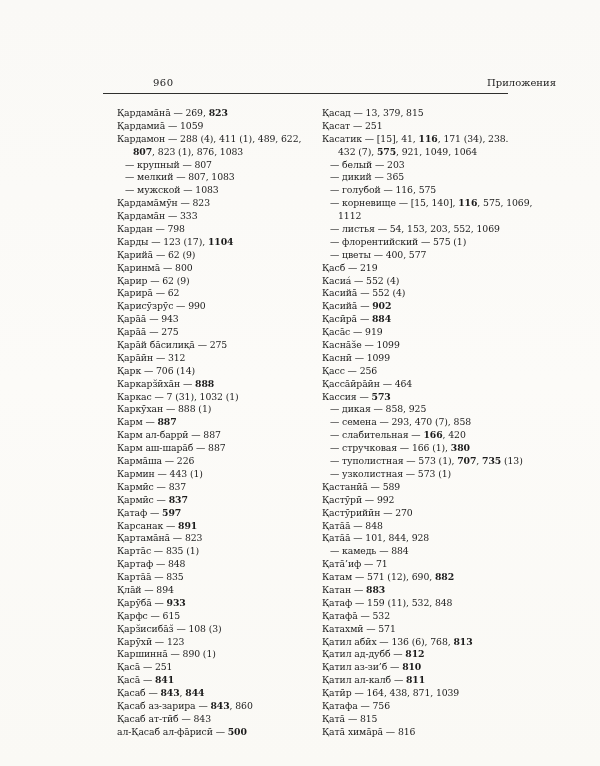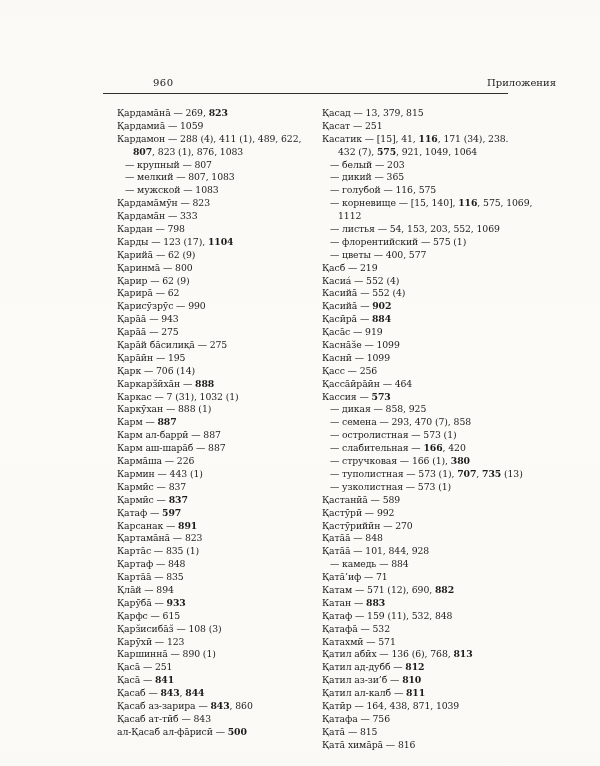--- a/index.html
+++ b/index.html
@@ -103,21 +103,21 @@
         <div class="entry indent-0"><span>Кардан — 798</span></div>
         <div class="entry indent-0"><span>Карды — 123 (17), </span><b>1104</b></div>
         <div class="entry indent-0"><span>Қарийа̄ — 62 (9)</span></div>
         <div class="entry indent-0"><span>Қаринма̄ — 800</span></div>
         <div class="entry indent-0"><span>Қарир — 62 (9)</span></div>
         <div class="entry indent-0"><span>Қарира̄ — 62</span></div>
         <div class="entry indent-0"><span>Қарисӯзрӯс — 990</span></div>
         <div class="entry indent-0"><span>Қара̄а̄ — 943</span></div>
         <div class="entry indent-0"><span>Қара̄а̄ — 275</span></div>
         <div class="entry indent-0"><span>Қара̄й ба̄силиқа̄ — 275</span></div>
-        <div class="entry indent-0"><span>Қара̄ӣн — 195</span></div>
+        <div class="entry indent-0"><span>Қара̄ӣн — 312</span></div>
         <div class="entry indent-0"><span>Қарк — 706 (14)</span></div>
         <div class="entry indent-0"><span>Каркарз̆ӣха̄н — </span><b>888</b></div>
         <div class="entry indent-0"><span>Каркас — 7 (31), 1032 (1)</span></div>
         <div class="entry indent-0"><span>Каркӯхан — 888 (1)</span></div>
         <div class="entry indent-0"><span>Карм — </span><b>887</b></div>
         <div class="entry indent-0"><span>Карм ал-баррӣ — 887</span></div>
         <div class="entry indent-0"><span>Карм аш-шара̄б — 887</span></div>
         <div class="entry indent-0"><span>Карма̄ша — 226</span></div>
         <div class="entry indent-0"><span>Кармин — 443 (1)</span></div>
         <div class="entry indent-0"><span>Кармӣс — 837</span></div>
@@ -160,21 +160,20 @@
         <div class="entry indent-0"><span>Қасийа̄ — </span><b>902</b></div>
         <div class="entry indent-0"><span>Қасӣра̄ — </span><b>884</b></div>
         <div class="entry indent-0"><span>Қаса̄с — 919</span></div>
         <div class="entry indent-0"><span>Касна̄з̆е — 1099</span></div>
         <div class="entry indent-0"><span>Каснӣ — 1099</span></div>
         <div class="entry indent-0"><span>Қасс — 256</span></div>
         <div class="entry indent-0"><span>Қасса̄ӣра̄ӣн — 464</span></div>
         <div class="entry indent-0"><span>Кассия — </span><b>573</b></div>
         <div class="entry indent-1"><span>— дикая — 858, 925</span></div>
         <div class="entry indent-1"><span>— семена — 293, 470 (7), 858</span></div>
-        <div class="entry indent-1"><span>— остролистная — 573 (1)</span></div>
         <div class="entry indent-1"><span>— слабительная — </span><b>166</b><span>, 420</span></div>
         <div class="entry indent-1"><span>— стручковая — 166 (1), </span><b>380</b></div>
         <div class="entry indent-1"><span>— туполистная — 573 (1), </span><b>707</b><span>, </span><b>735</b><span> (13)</span></div>
         <div class="entry indent-1"><span>— узколистная — 573 (1)</span></div>
         <div class="entry indent-0"><span>Қастанӣа̄ — 589</span></div>
         <div class="entry indent-0"><span>Қастӯрӣ — 992</span></div>
         <div class="entry indent-0"><span>Қастӯрийӣн — 270</span></div>
         <div class="entry indent-0"><span>Қата̄а̄ — 848</span></div>
         <div class="entry indent-0"><span>Қата̄а̄ — 101, 844, 928</span></div>
         <div class="entry indent-1"><span>— камедь — 884</span></div>

